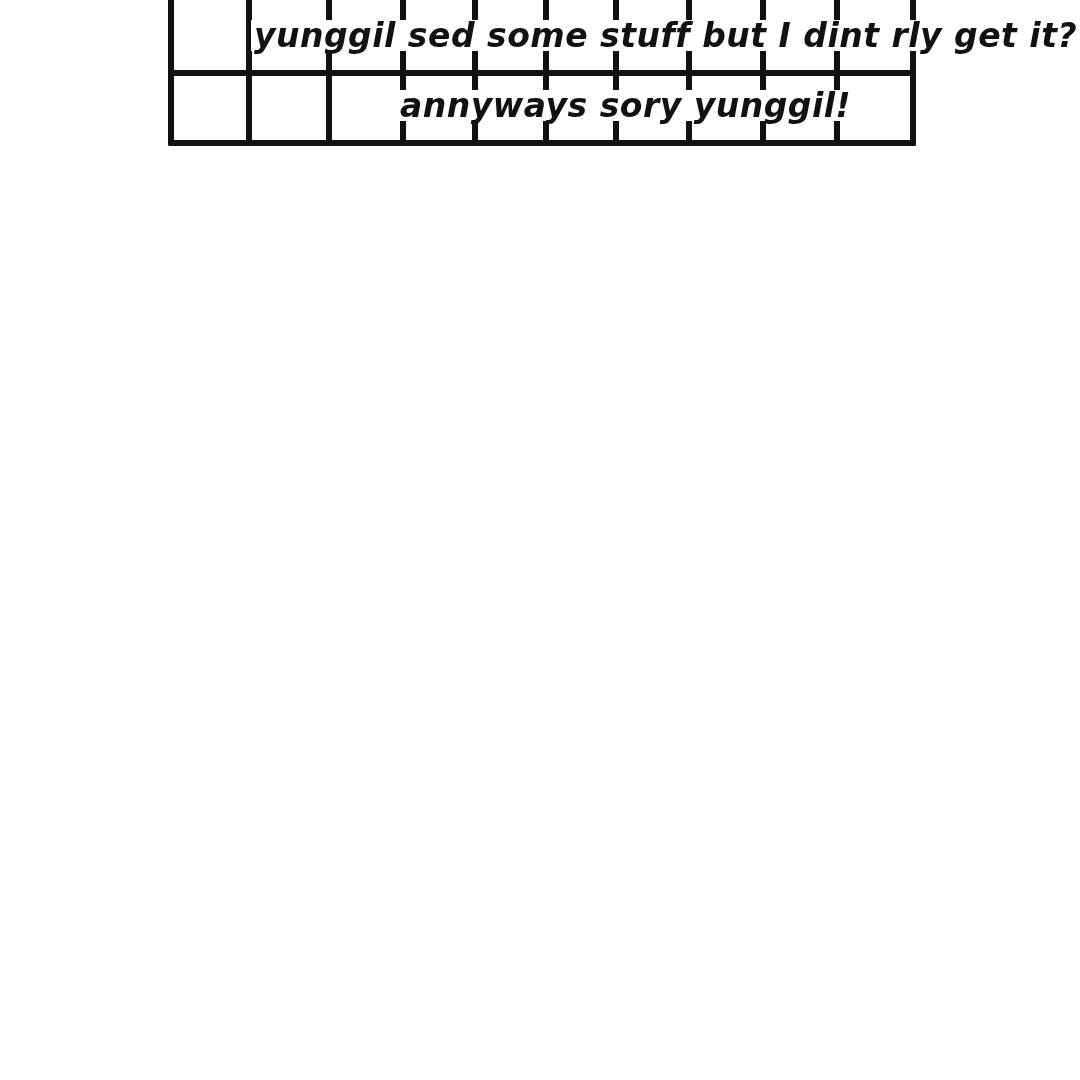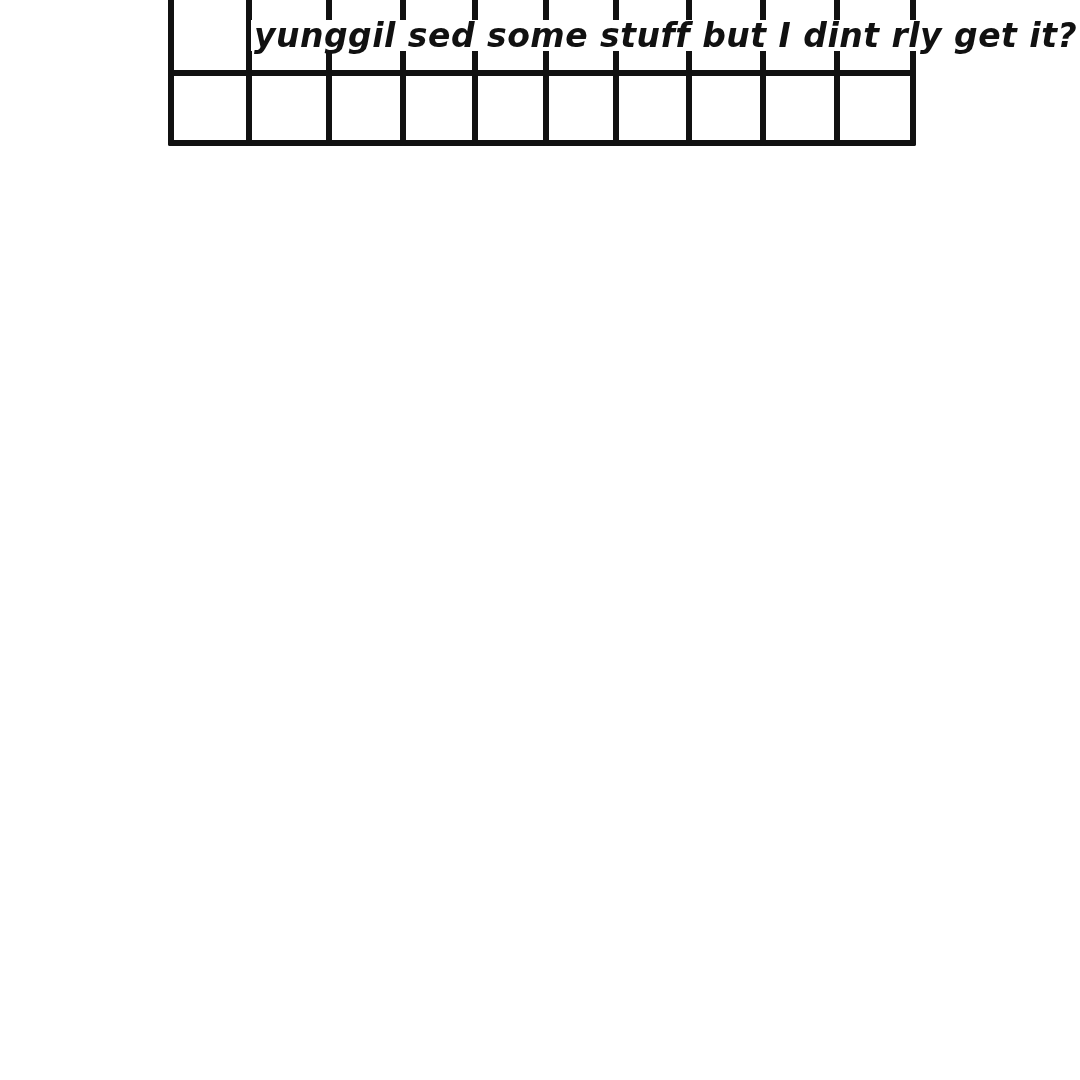--- a/index.html
+++ b/index.html
@@ -117,16 +117,17 @@
     <div class="vrule c4"></div>
     <div class="vrule c5"></div>
     <div class="vrule c6"></div>
     <div class="vrule c7"></div>
     <div class="vrule c8"></div>
     <div class="vrule c9"></div>
     <div class="vrule c10"></div>
 
     <div class="hand-line line1">yunggil sed some stuff but I dint rly get it??</div>
 
+    <div class="hand-line line2">annyways sory yunggil!</div>
 
   </div>
 
 </div>
 
 </body></html>

